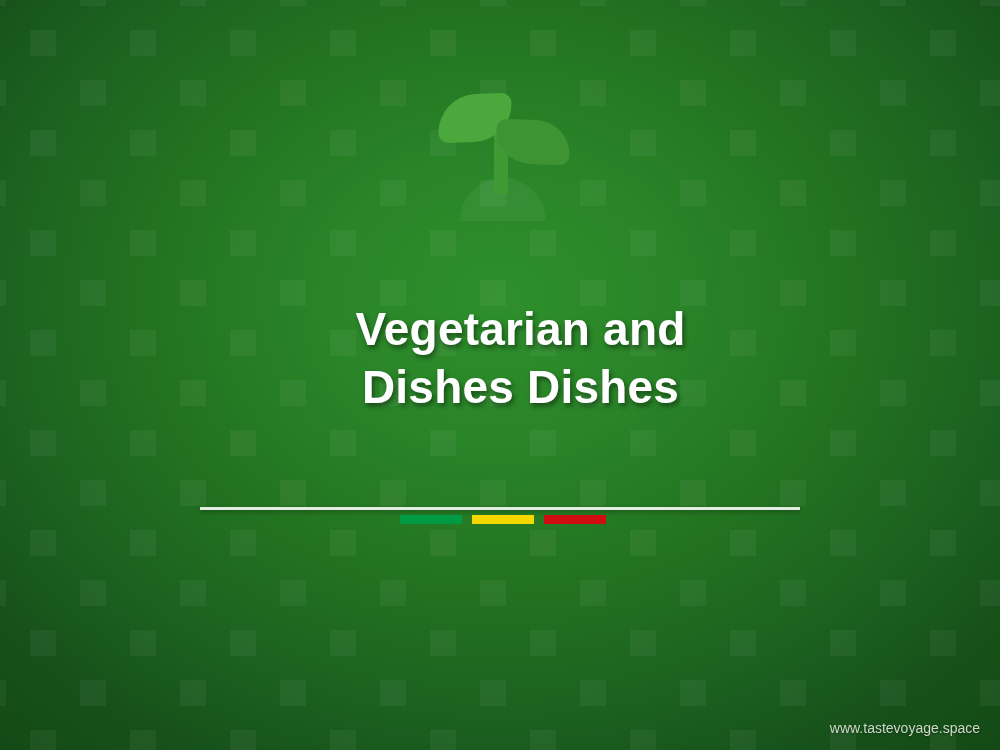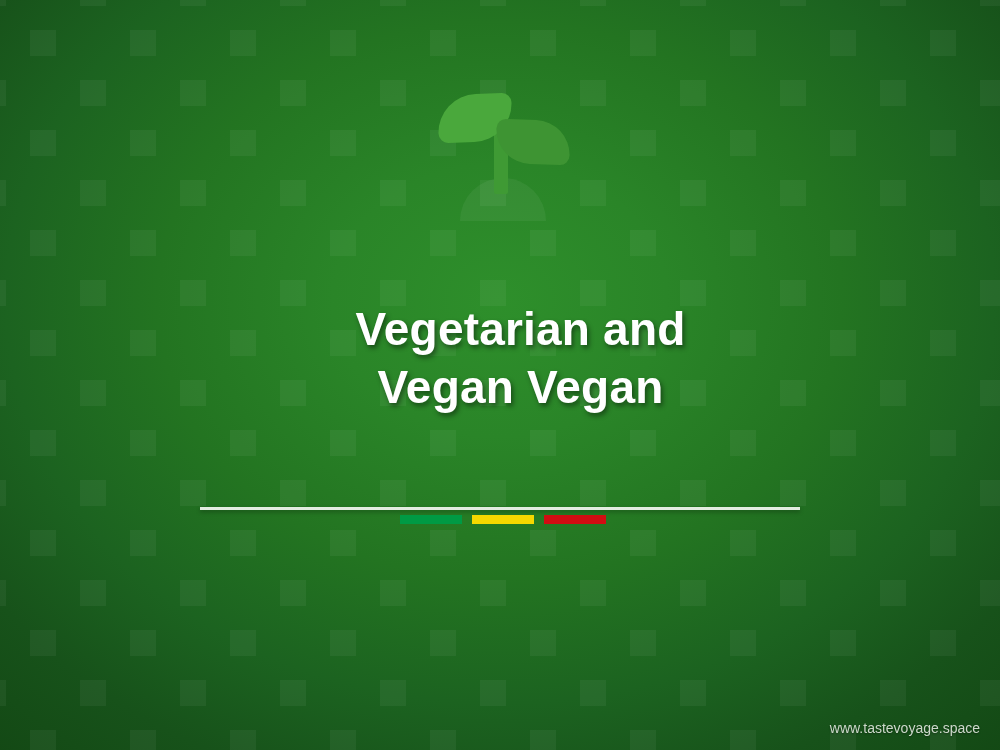--- a/index.html
+++ b/index.html
@@ -323,21 +323,21 @@
 
   <div class="logo">
     <div class="mound"></div>
     <div class="stem"></div>
     <div class="leaf-left"></div>
     <div class="leaf-right"></div>
   </div>
 
   <div class="title">
     <span class="title-line">Vegetarian and</span>
-    <span class="title-line">Vegan Vegan</span>
+    <span class="title-line">Dishes Dishes</span>
   </div>
 
 
   <div class="divider"></div>
 
   <div class="flag-bars">
     <div class="bar" style="background: rgb(0, 154, 68);"></div>
     <div class="bar" style="background: rgb(245, 216, 0);"></div>
     <div class="bar" style="background: rgb(209, 13, 18);"></div>
   </div>

